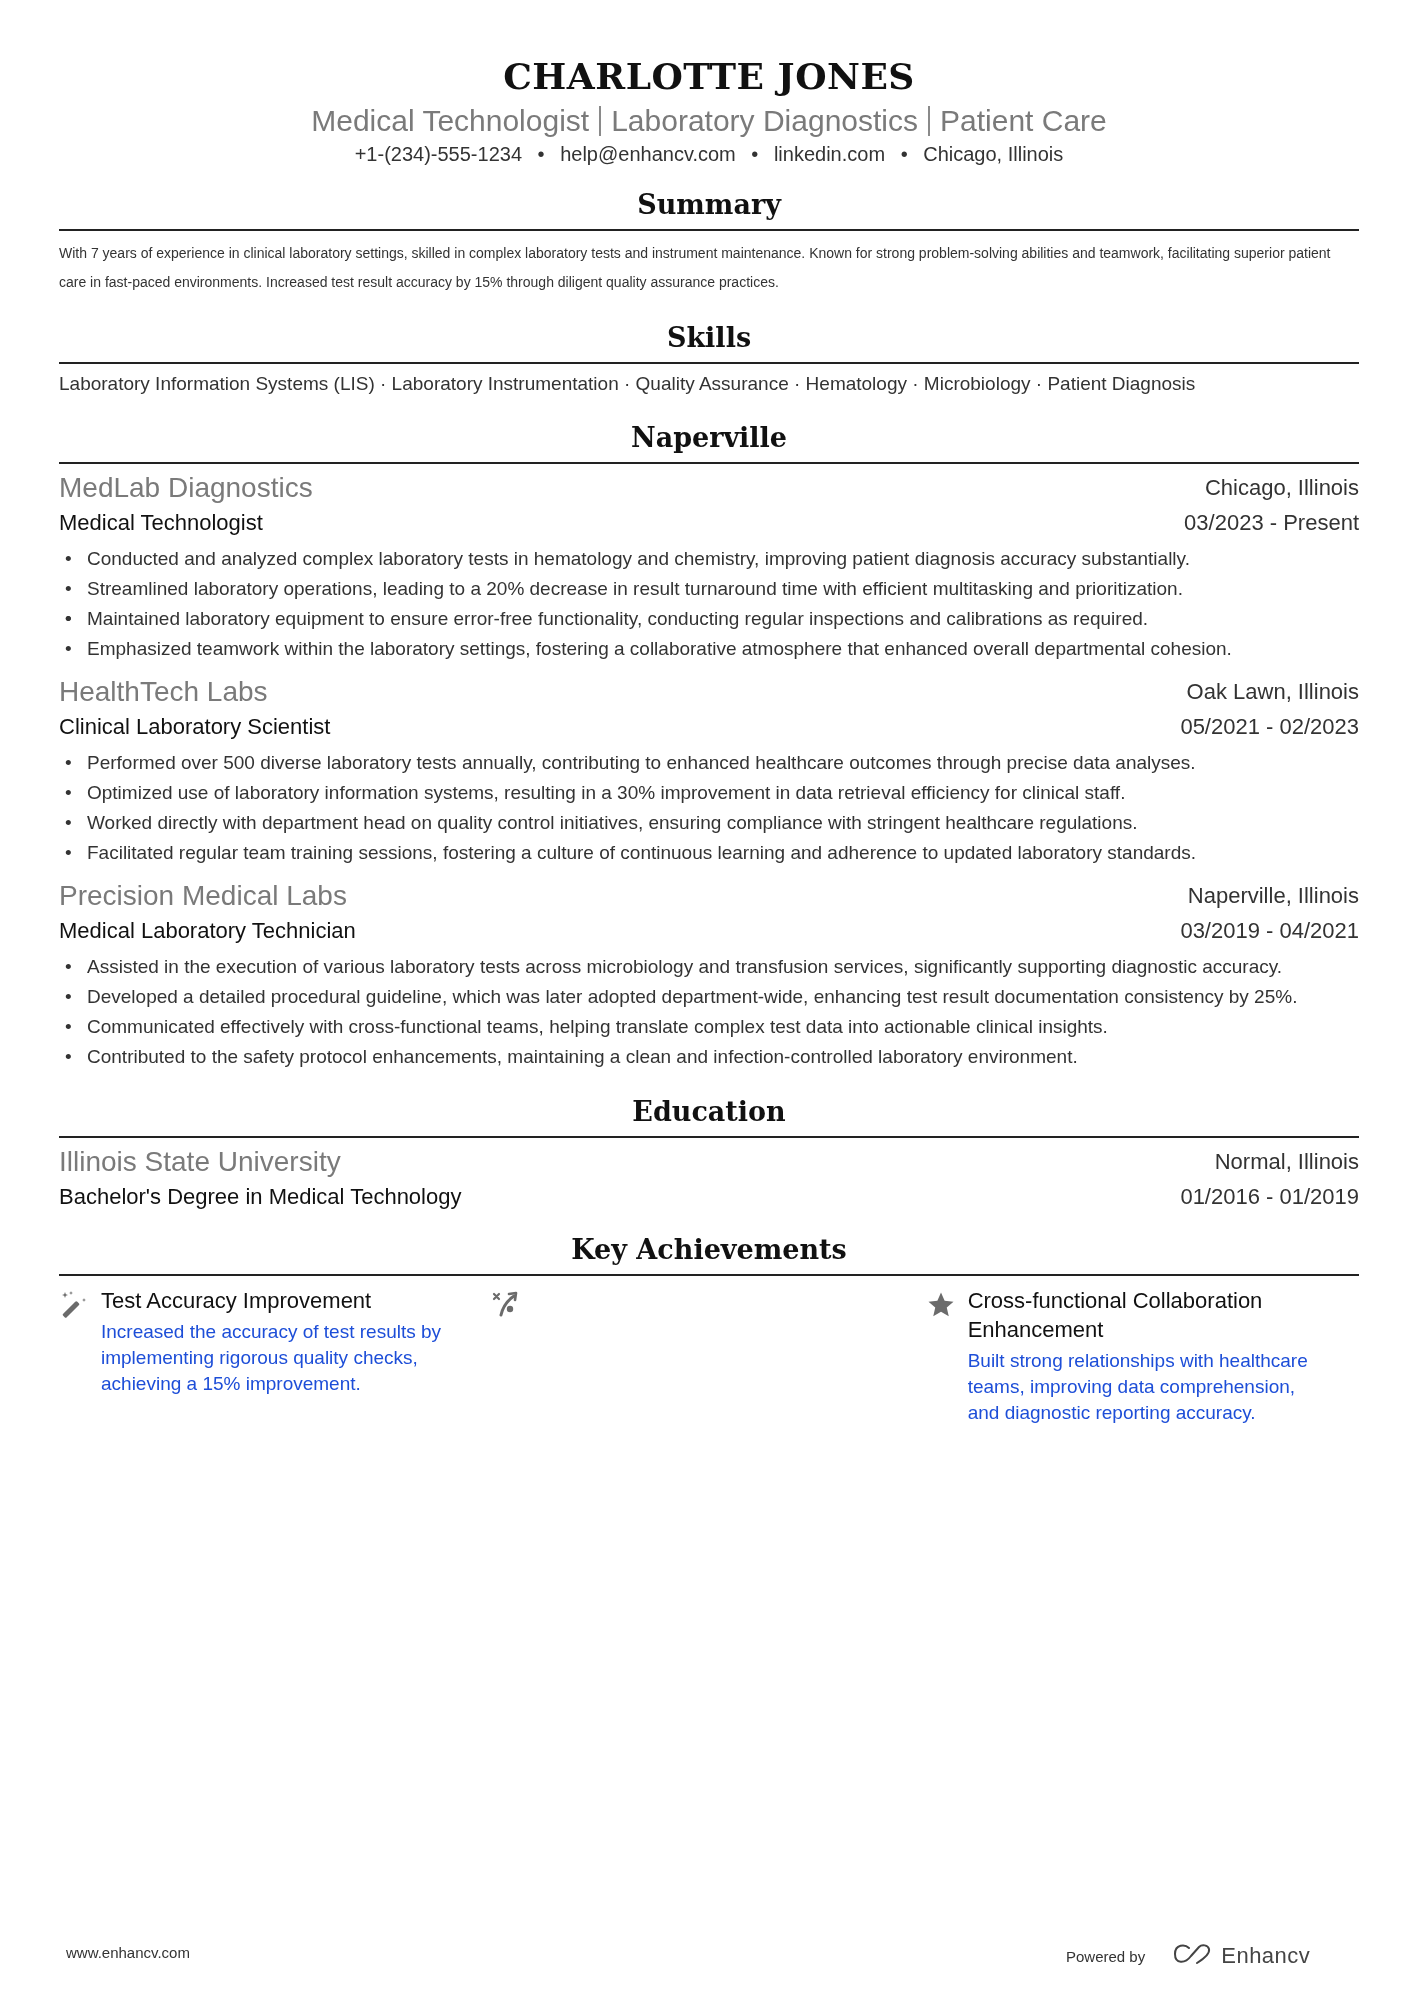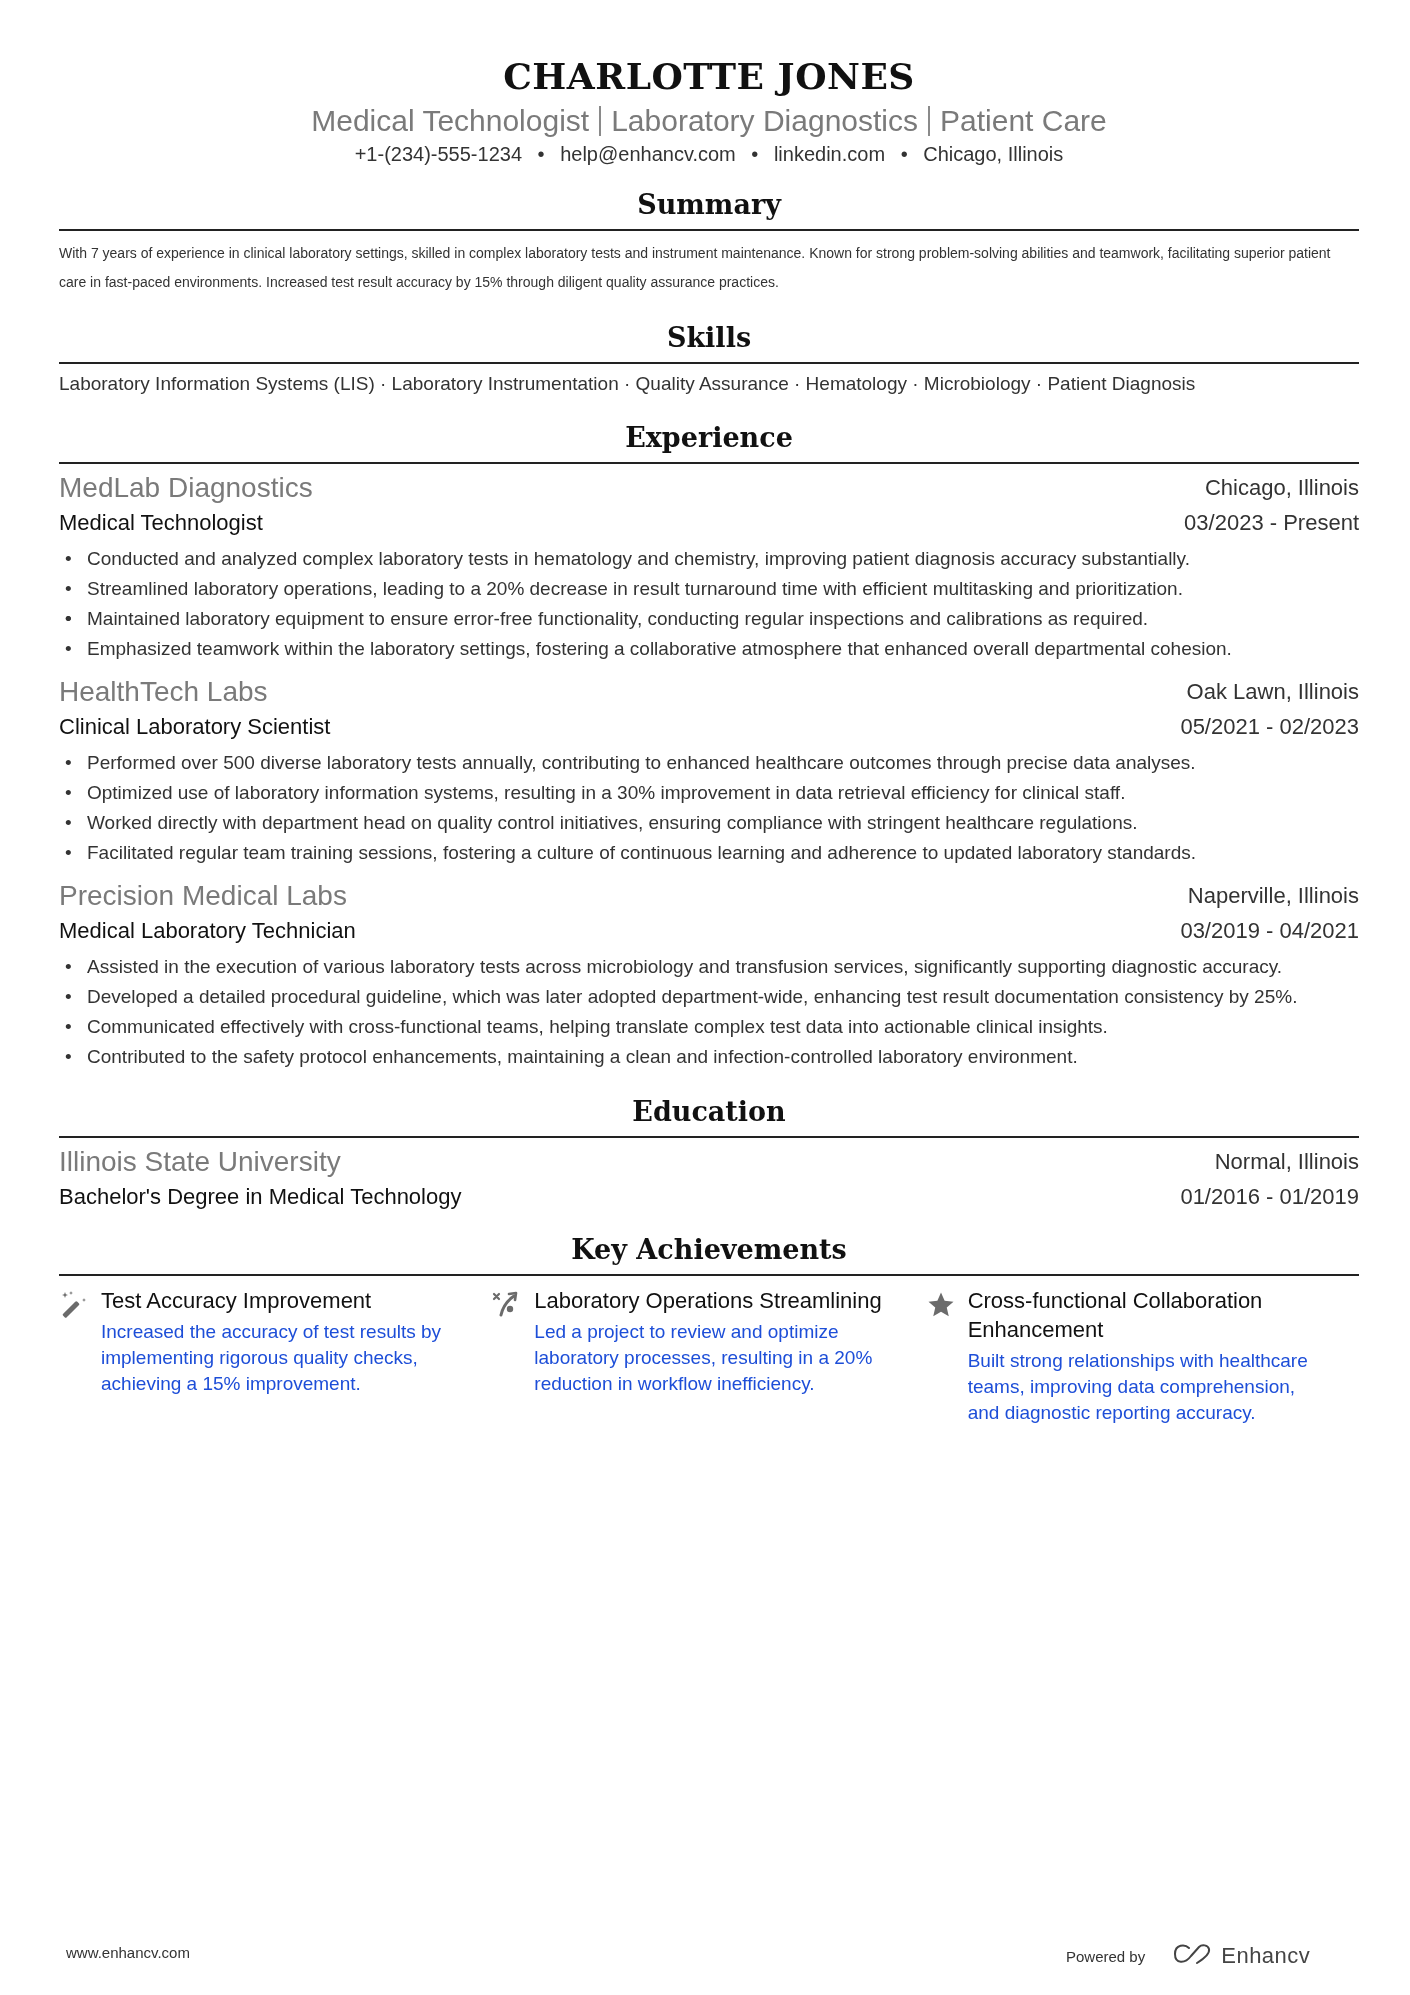--- a/index.html
+++ b/index.html
@@ -72,21 +72,21 @@
     <div class="summary-text">With 7 years of experience in clinical laboratory settings, skilled in complex laboratory tests and instrument maintenance. Known for strong problem-solving abilities and teamwork, facilitating superior patient care in fast-paced environments. Increased test result accuracy by 15% through diligent quality assurance practices.</div>
   </div>
 
   <div style="margin-top:23px;">
     <div class="section-title">Skills</div>
     <div class="rule"></div>
     <div class="skills-text">Laboratory Information Systems (LIS) · Laboratory Instrumentation · Quality Assurance · Hematology · Microbiology · Patient Diagnosis</div>
   </div>
 
   <div style="margin-top:23px;">
-    <div class="section-title">Experience</div>
+    <div class="section-title">Naperville</div>
     <div class="rule"></div>
 
     <div class="job" style="margin-top:6px;">
       <div class="row">
         <div class="company">MedLab Diagnostics</div>
         <div class="loc">Chicago, Illinois</div>
       </div>
       <div class="row">
         <div class="role">Medical Technologist</div>
         <div class="dates">03/2023 - Present</div>
@@ -171,24 +171,20 @@
       </div>
 
       <div class="ach">
         <div class="ach-icon">
           <svg width="28" height="28" viewBox="0 0 28 28">
             <path d="M2 4 L7 9 M7 4 L2 9" stroke="#6b6b6b" stroke-width="2.2" stroke-linecap="round"></path>
             <path d="M9 25 C11 16 16 10 22 6" stroke="#6b6b6b" stroke-width="3" fill="none" stroke-linecap="round"></path>
             <path d="M17 4 L24 3 L23 10" stroke="#6b6b6b" stroke-width="2.6" fill="none" stroke-linecap="round" stroke-linejoin="round"></path>
             <circle cx="18" cy="19" r="3.2" fill="#6b6b6b"></circle>
           </svg>
-        </div>
-        <div class="ach-body">
-          <div class="ach-title">Laboratory Operations Streamlining</div>
-          <div class="ach-desc">Led a project to review and optimize laboratory processes, resulting in a 20% reduction in workflow inefficiency.</div>
         </div>
       </div>
 
       <div class="ach">
         <div class="ach-icon">
           <svg width="30" height="30" viewBox="0 0 24 24">
             <path d="M12 2 L14.9 8.6 L22 9.3 L16.6 14 L18.2 21 L12 17.3 L5.8 21 L7.4 14 L2 9.3 L9.1 8.6 Z" fill="#6b6b6b"></path>
           </svg>
         </div>
         <div class="ach-body">

